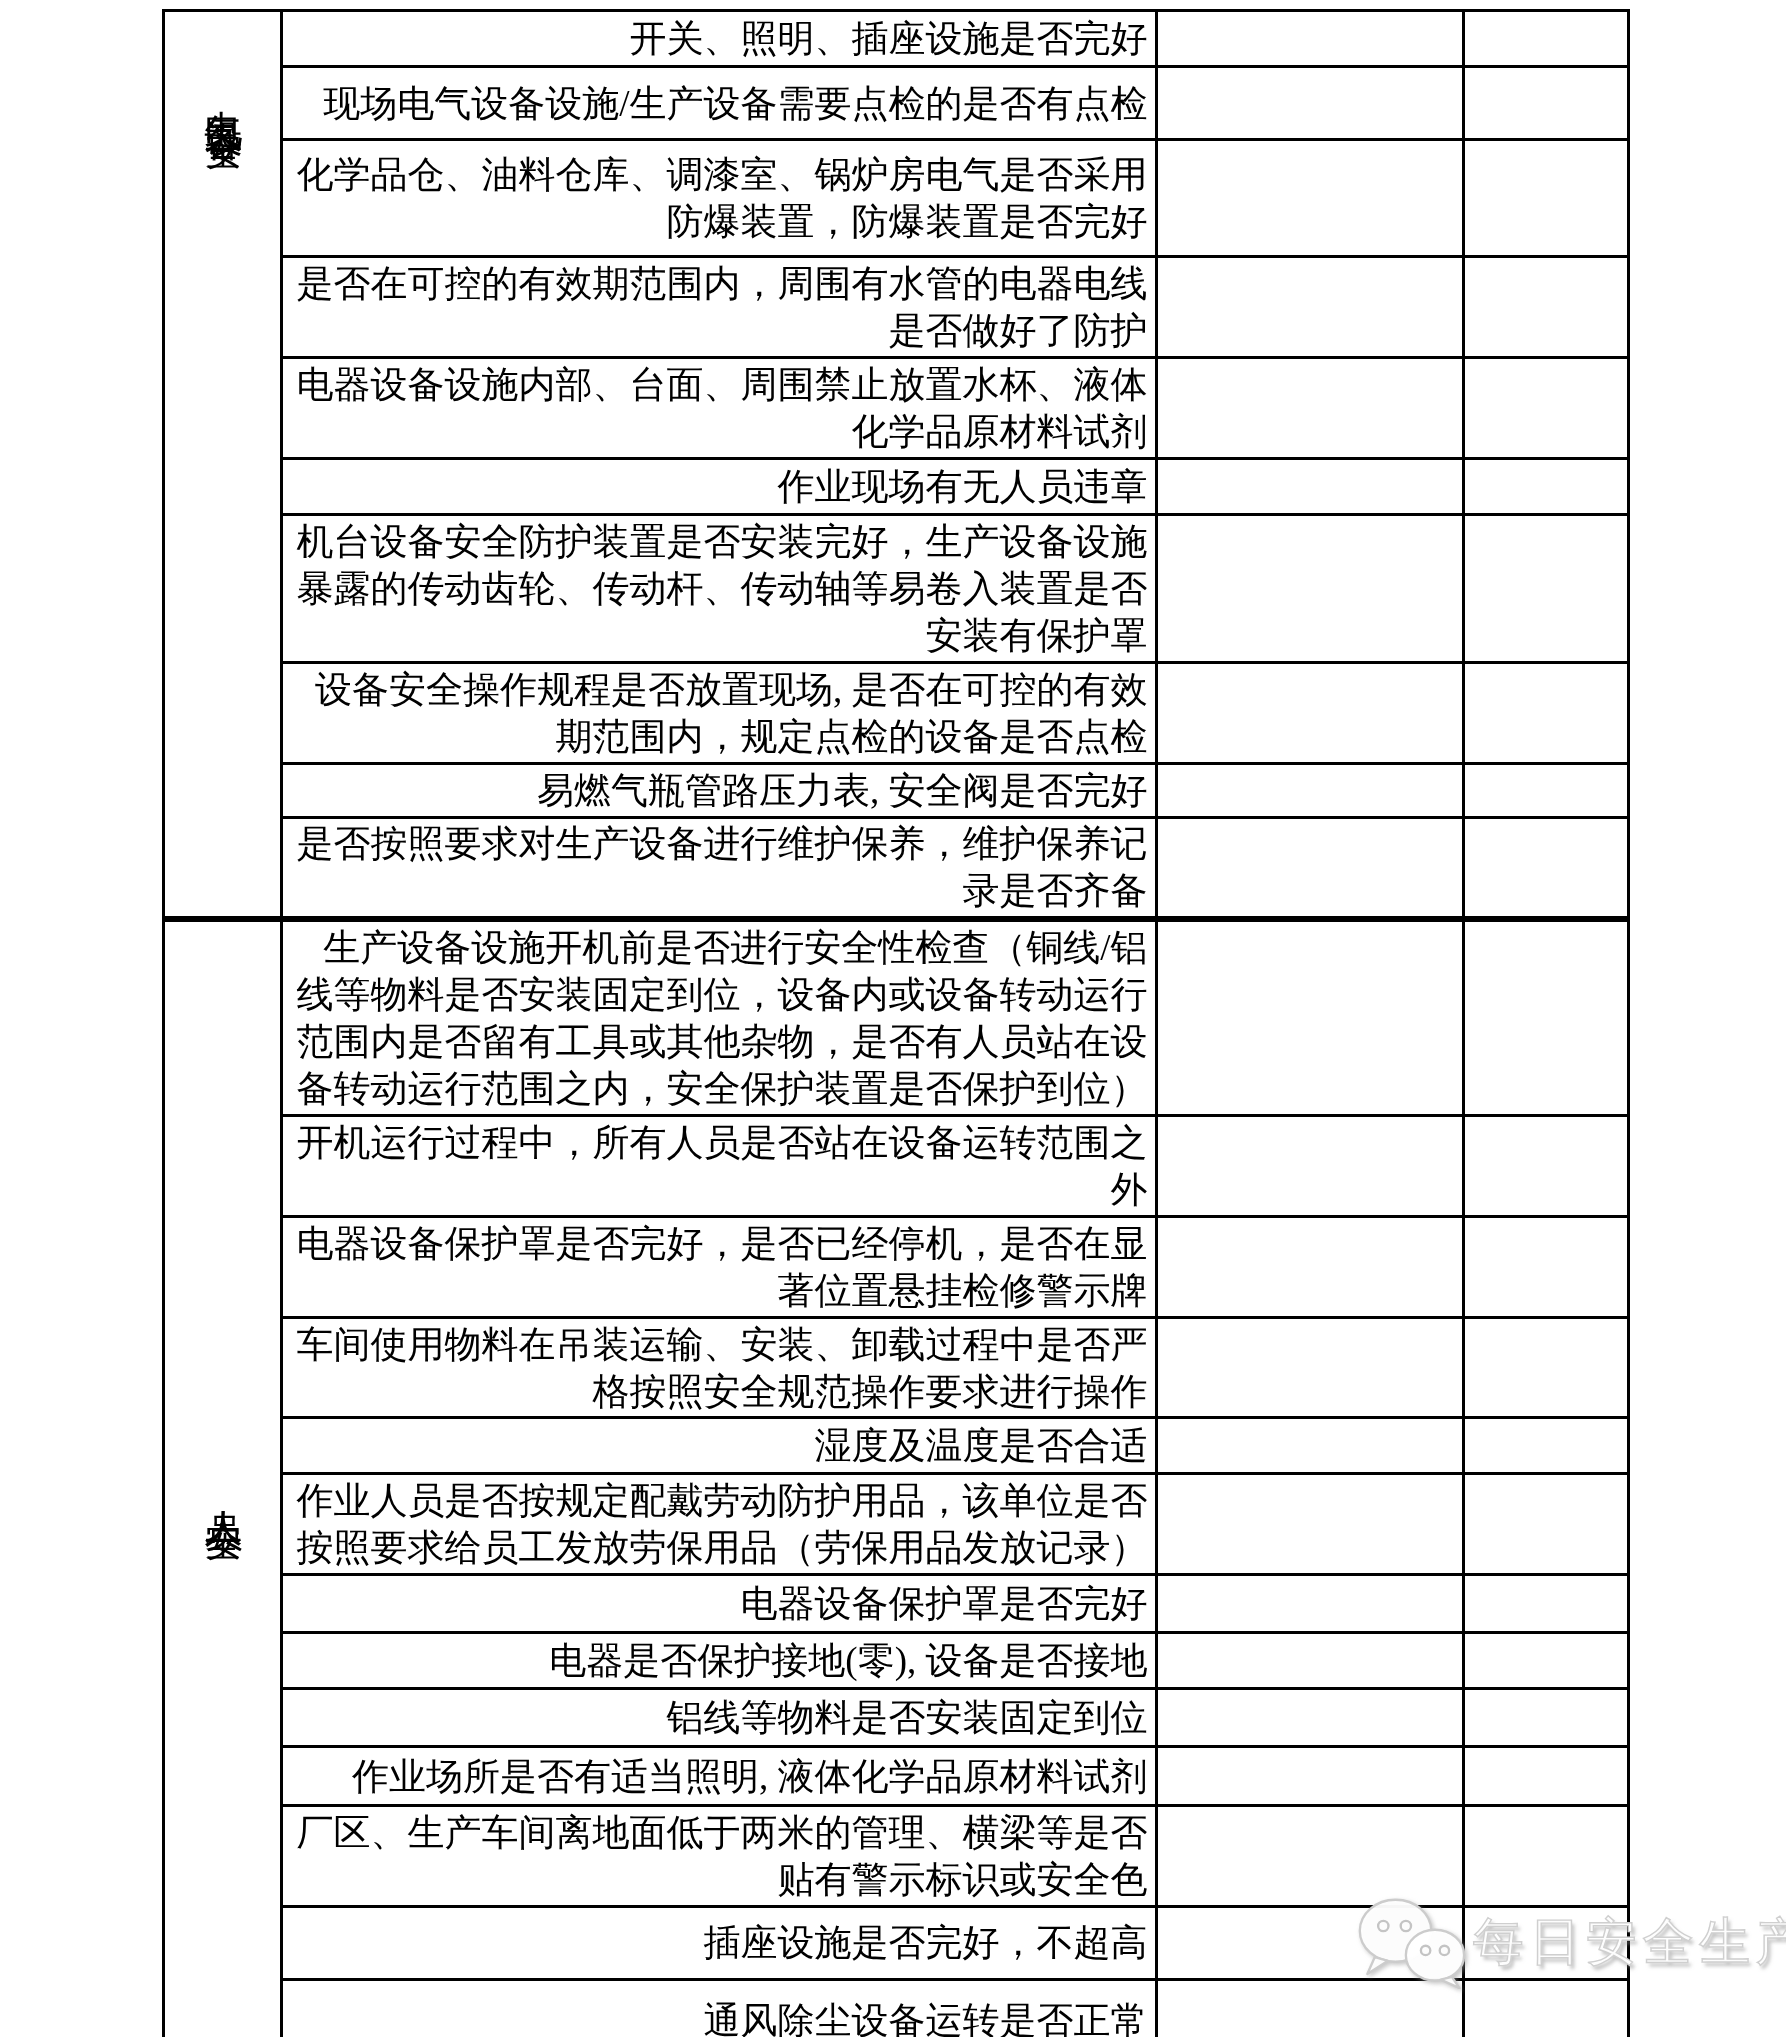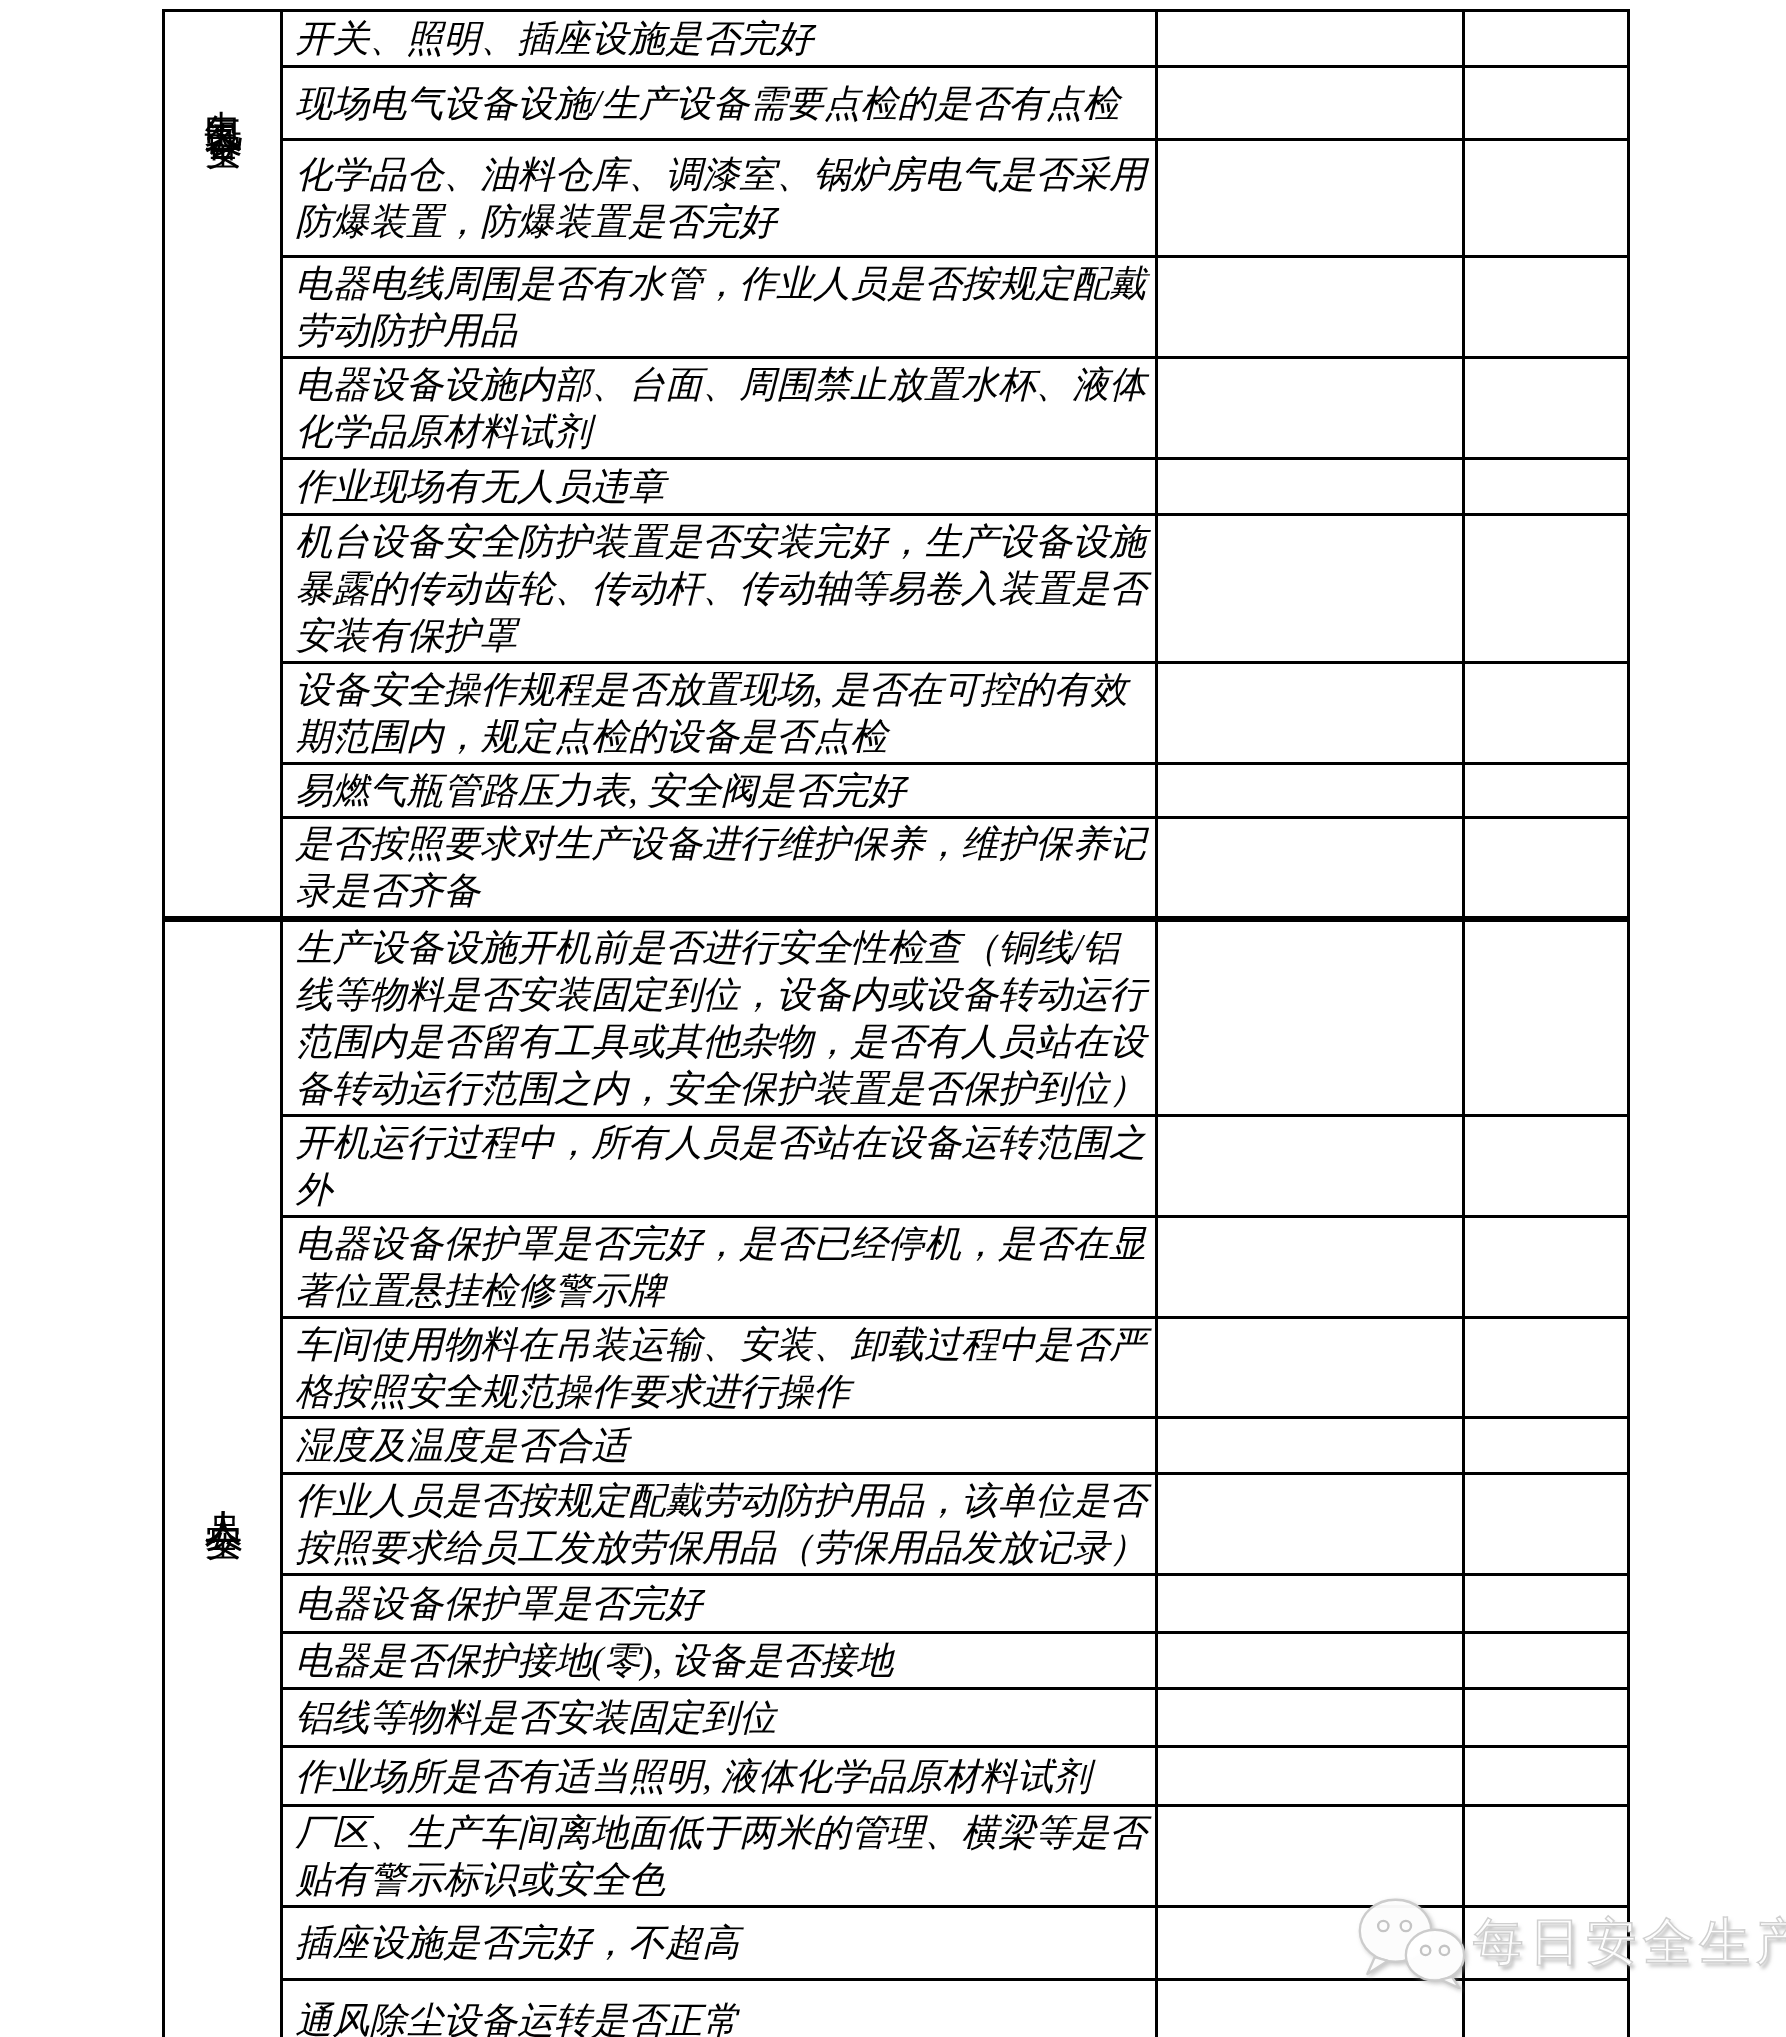--- a/index.html
+++ b/index.html
@@ -23,23 +23,22 @@
     border: 3.8px solid #000;
     box-sizing: border-box;
   }
   tr.sec-start td { border-top-width: 6.6px; }
 
   td.item {
     font-size: 37px;
     line-height: 47px;
     padding: 1.9px 7.5px 1.9px 12.2px;
     vertical-align: middle;
-    text-align: left;
+    text-align: right;
     word-break: break-all;
-    font-style: italic;
   }
   td.blank { background: #ffffff; }
 
   td.cat { text-align: center; }
   td.cat-top { vertical-align: top; padding-top: 68px; }
   td.cat-mid { vertical-align: middle; }
   .vlabel {
     display: inline-block;
     writing-mode: vertical-rl;
     text-orientation: upright;
@@ -94,21 +93,21 @@
       <td class="item">现场电气设备设施/生产设备需要点检的是否有点检</td>
       <td class="blank"></td>
       <td class="blank"></td>
     </tr>
     <tr style="height:117px">
       <td class="item">化学品仓、油料仓库、调漆室、锅炉房电气是否采用防爆装置，防爆装置是否完好</td>
       <td class="blank"></td>
       <td class="blank"></td>
     </tr>
     <tr style="height:97px">
-      <td class="item">电器电线周围是否有水管，作业人员是否按规定配戴劳动防护用品</td>
+      <td class="item">是否在可控的有效期范围内，周围有水管的电器电线是否做好了防护</td>
       <td class="blank"></td>
       <td class="blank"></td>
     </tr>
     <tr style="height:94px">
       <td class="item">电器设备设施内部、台面、周围禁止放置水杯、液体化学品原材料试剂</td>
       <td class="blank"></td>
       <td class="blank"></td>
     </tr>
     <tr style="height:56px">
       <td class="item">作业现场有无人员违章</td>

